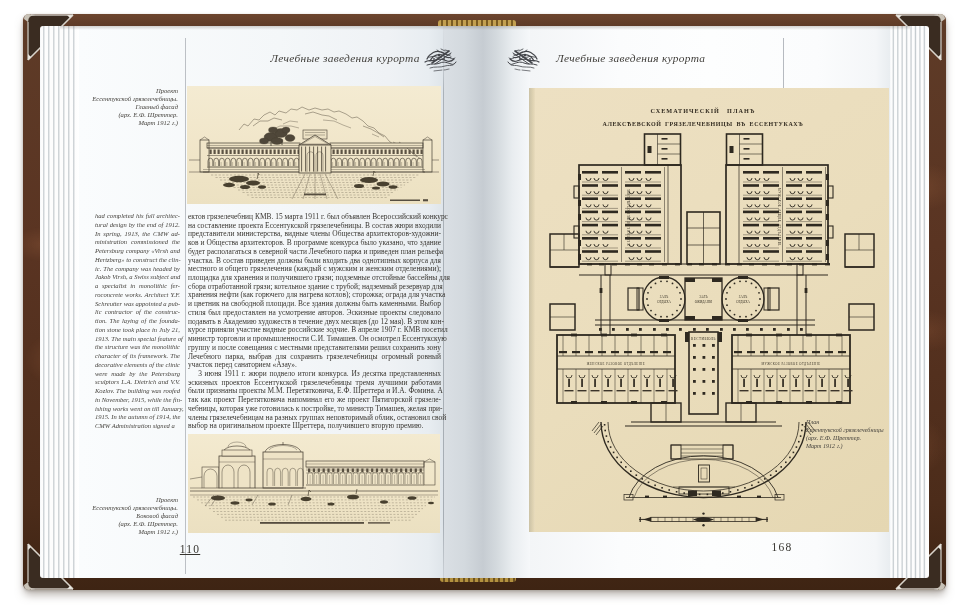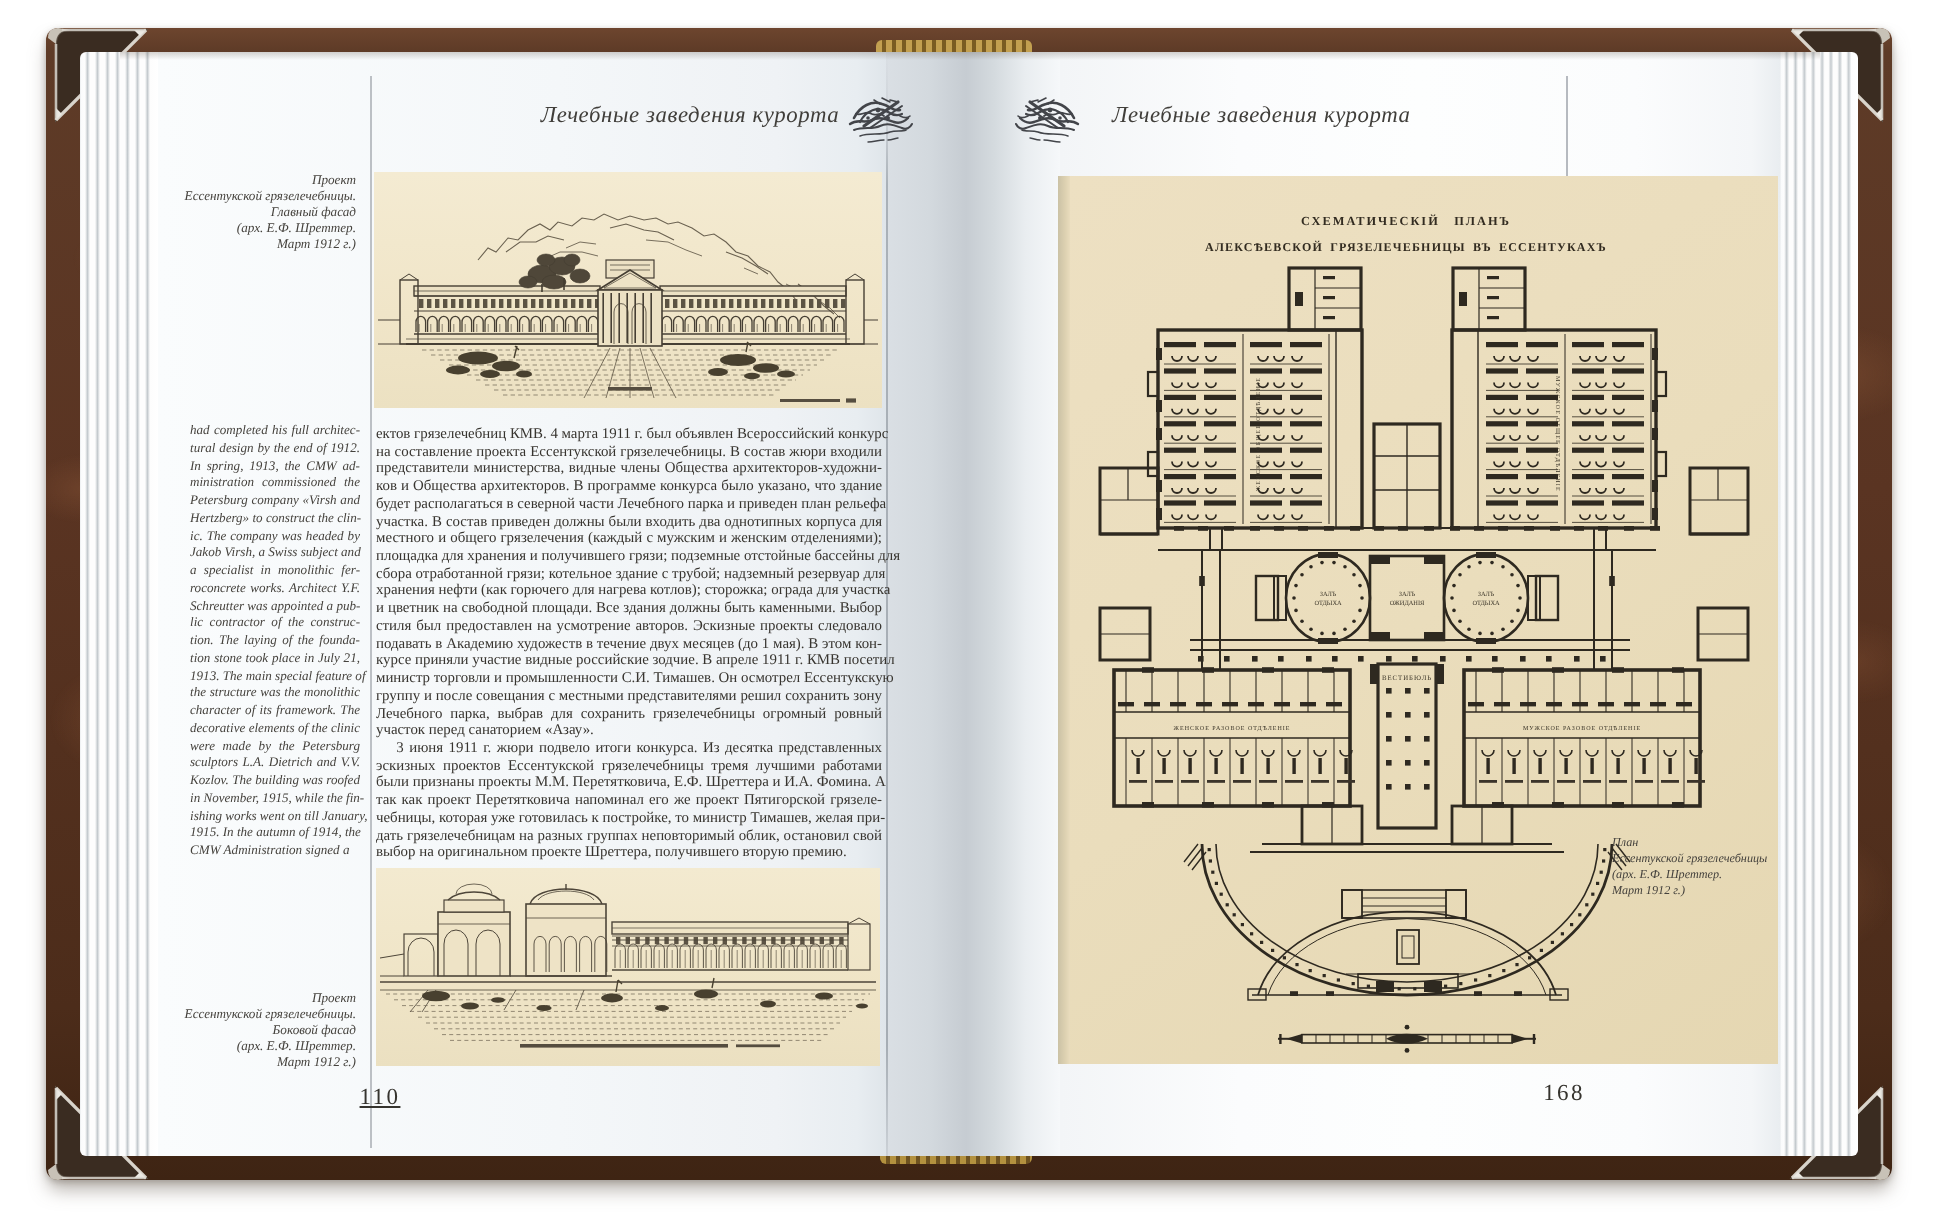--- a/index.html
+++ b/index.html
@@ -343,44 +343,44 @@
 <div class="el" style="">were made by the Petersburg</div>
 <div class="el" style="">sculptors L.A. Dietrich and V.V.</div>
 <div class="el" style="">Kozlov. The building was roofed</div>
 <div class="el" style="">in November, 1915, while the fin-</div>
 <div class="el" style="">ishing works went on till January,</div>
 <div class="el" style="">1915. In the autumn of 1914, the</div>
 <div class="el" style="text-align-last:left;">CMW Administration signed a</div>
   </div>
 
 <div class="abs" style="left:188px;top:213px;width:253px;">
-    <div class="bl" style="">ектов грязелечебниц КМВ. 4 марта 1911 г. был объявлен Всероссийский конкурс</div>
+    <div class="bl" style="">ектов грязелечебниц КМВ. 15 марта 1911 г. был объявлен Всероссийский конкурс</div>
 <div class="bl" style="">на составление проекта Ессентукской грязелечебницы. В состав жюри входили</div>
 <div class="bl" style="">представители министерства, видные члены Общества архитекторов-художни-</div>
 <div class="bl" style="">ков и Общества архитекторов. В программе конкурса было указано, что здание</div>
 <div class="bl" style="">будет располагаться в северной части Лечебного парка и приведен план рельефа</div>
 <div class="bl" style="">участка. В состав приведен должны были входить два однотипных корпуса для</div>
 <div class="bl" style="">местного и общего грязелечения (каждый с мужским и женским отделениями);</div>
 <div class="bl" style="">площадка для хранения и получившего грязи; подземные отстойные бассейны для</div>
 <div class="bl" style="">сбора отработанной грязи; котельное здание с трубой; надземный резервуар для</div>
 <div class="bl" style="">хранения нефти (как горючего для нагрева котлов); сторожка; ограда для участка</div>
 <div class="bl" style="">и цветник на свободной площади. Все здания должны быть каменными. Выбор</div>
 <div class="bl" style="">стиля был предоставлен на усмотрение авторов. Эскизные проекты следовало</div>
-<div class="bl" style="">подавать в Академию художеств в течение двух месяцев (до 1 мая). В этом кон-</div>
-<div class="bl" style="">курсе приняли участие видные российские зодчие. В апреле 1911 г. КМВ посетил</div>
+<div class="bl" style="">подавать в Академию художеств в течение двух месяцев (до 12 мая). В этом кон-</div>
+<div class="bl" style="">курсе приняли участие видные российские зодчие. В апреле 1907 г. КМВ посетил</div>
 <div class="bl" style="">министр торговли и промышленности С.И. Тимашев. Он осмотрел Ессентукскую</div>
 <div class="bl" style="">группу и после совещания с местными представителями решил сохранить зону</div>
 <div class="bl" style="">Лечебного парка, выбрав для сохранить грязелечебницы огромный ровный</div>
 <div class="bl" style="text-align-last:left;">участок перед санаторием «Азау».</div>
 <div class="bl" style="">  3 июня 1911 г. жюри подвело итоги конкурса. Из десятка представленных</div>
 <div class="bl" style="">эскизных проектов Ессентукской грязелечебницы тремя лучшими работами</div>
 <div class="bl" style="">были признаны проекты М.М. Перетятковича, Е.Ф. Шреттера и И.А. Фомина. А</div>
 <div class="bl" style="">так как проект Перетятковича напоминал его же проект Пятигорской грязеле-</div>
 <div class="bl" style="">чебницы, которая уже готовилась к постройке, то министр Тимашев, желая при-</div>
-<div class="bl" style="">дать грязелечебницам на разных группах неповторимый облик, остановил свой</div>
+<div class="bl" style="">члены грязелечебницам на разных группах неповторимый облик, остановил свой</div>
 <div class="bl" style="text-align-last:left;">выбор на оригинальном проекте Шреттера, получившего вторую премию.</div>
   </div>
 
 <div class="abs cap" style="left:88px;top:496px;width:90px;">Проект<br>Ессентукской грязелечебницы.<br>Боковой фасад<br>(арх. Е.Ф. Шреттер.<br>Март 1912 г.)</div>
 
 <div class="abs" style="left:188px;top:434px;width:252px;height:99px;background:linear-gradient(180deg,#f3ead0,#efe4c6 60%,#ebe0c1);">
     <svg width="252" height="99" viewBox="0 0 252 99" style="display:block">
 <g fill="none" stroke="#4d4539" stroke-width="0.5">
 
 <g>

